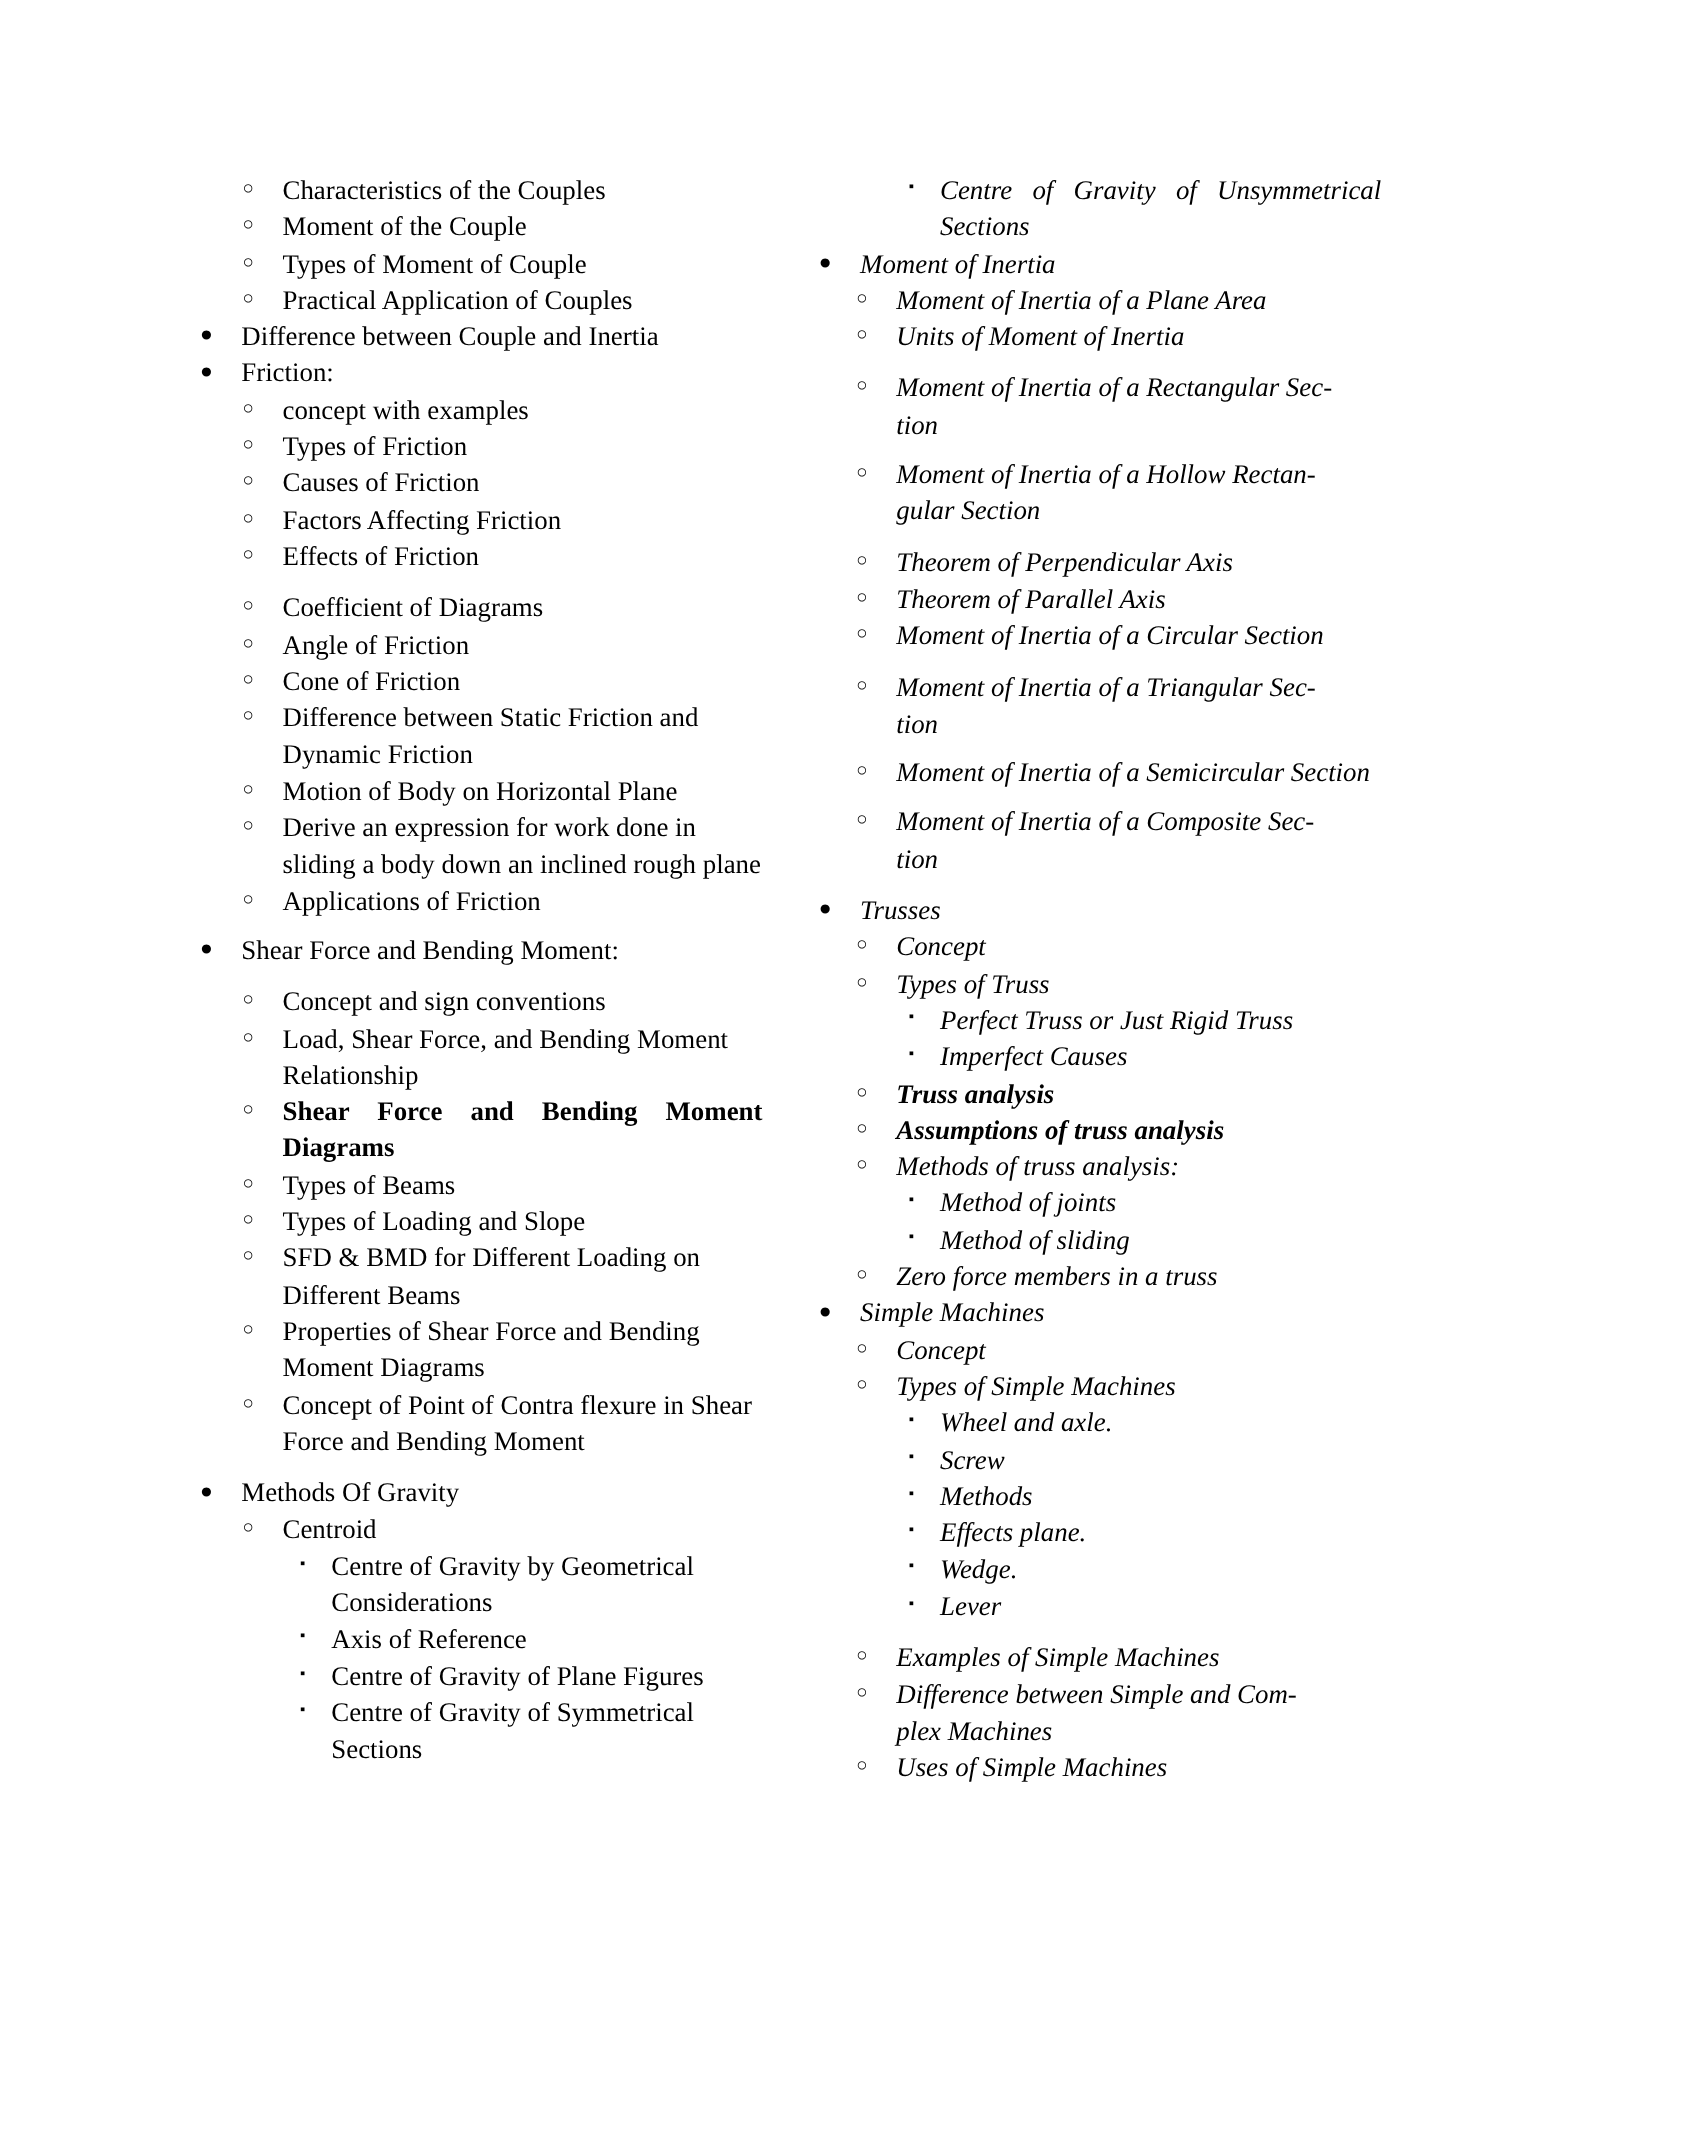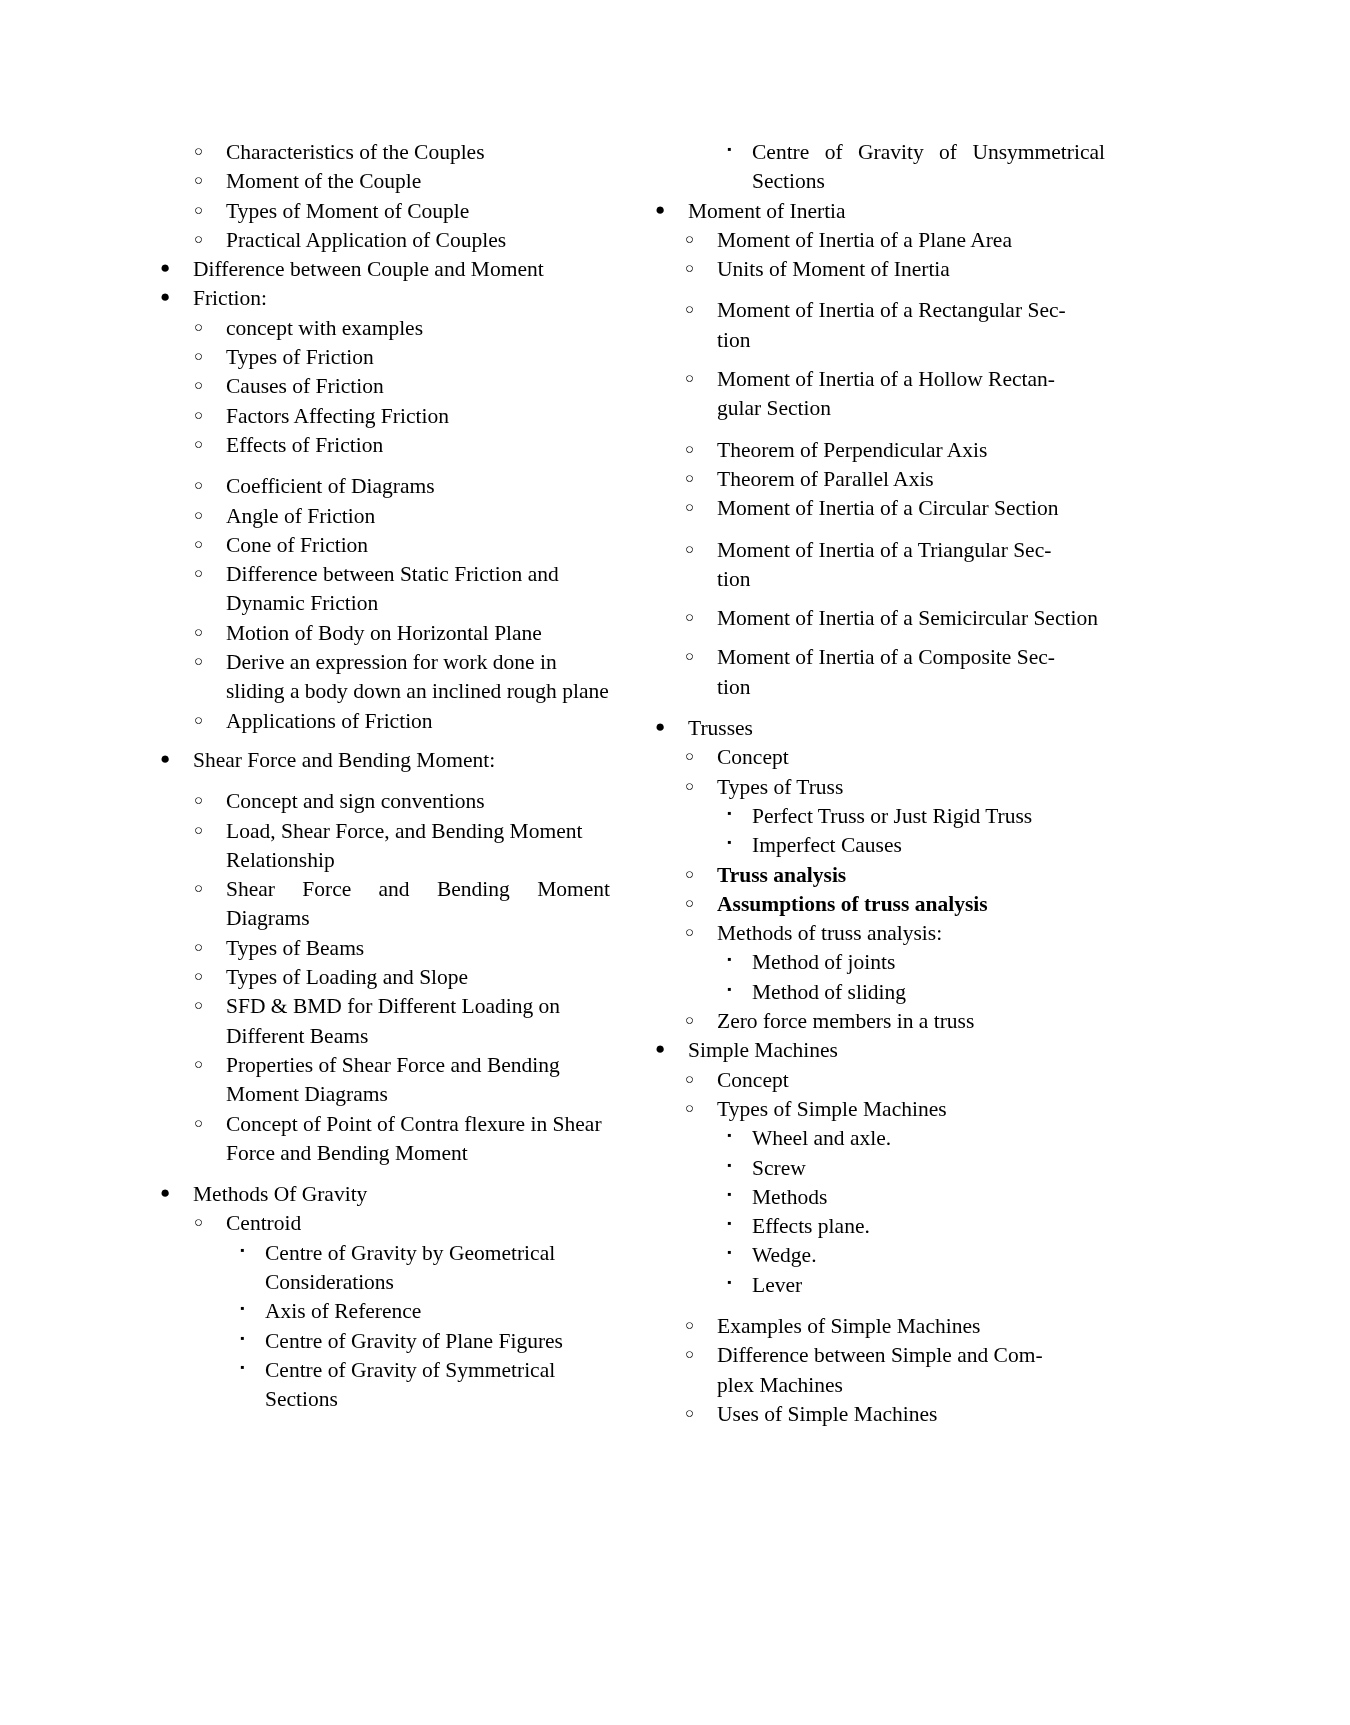--- a/index.html
+++ b/index.html
@@ -51,28 +51,29 @@
   .lv2 { margin-left: 34px; }
   .lv2 > .bullet { width: 32px; font-size: 15px; }
   .lv2 > .bullet .glyph { display:inline-block; transform: translateY(-1px); }
 
   
   .lv3 { margin-left: 80px; }
   .lv3 > .bullet { width: 25px; font-size: 12px; }
   .lv3 > .bullet .glyph { display:inline-block; transform: translateY(-3px); }
 
   
-  .col-right .txt { text-align: justify; text-justify: inter-word; }
+  .col-right .txt { text-align: justify; text-justify: inter-word; font-style: italic; }
   .col-right .item.lv2 { margin-left: 30px; }
   .col-right .item.lv3 { margin-left: 72px; }
 
   
   .justify-spread .txt {
     text-align: justify;
     text-align-last: left;
+    font-weight: bold;
   }
 
   .bold .txt { font-weight: bold; }
 
   
   .gap-sm { margin-top: 10px; }
   .gap-md { margin-top: 12px; }
 </style>
 </head>
 <body>
@@ -91,21 +92,21 @@
       <div class="item lv2">
         <span class="bullet"><span class="glyph">○</span></span>
         <span class="txt">Types of Moment of Couple</span>
       </div>
       <div class="item lv2">
         <span class="bullet"><span class="glyph">○</span></span>
         <span class="txt">Practical Application of Couples</span>
       </div>
       <div class="item lv1">
         <span class="bullet"><span class="glyph">●</span></span>
-        <span class="txt">Difference between Couple and Moment</span>
+        <span class="txt">Difference between Couple and Inertia</span>
       </div>
       <div class="item lv1">
         <span class="bullet"><span class="glyph">●</span></span>
         <span class="txt">Friction:</span>
       </div>
       <div class="item lv2">
         <span class="bullet"><span class="glyph">○</span></span>
         <span class="txt">concept with examples</span>
       </div>
       <div class="item lv2">

